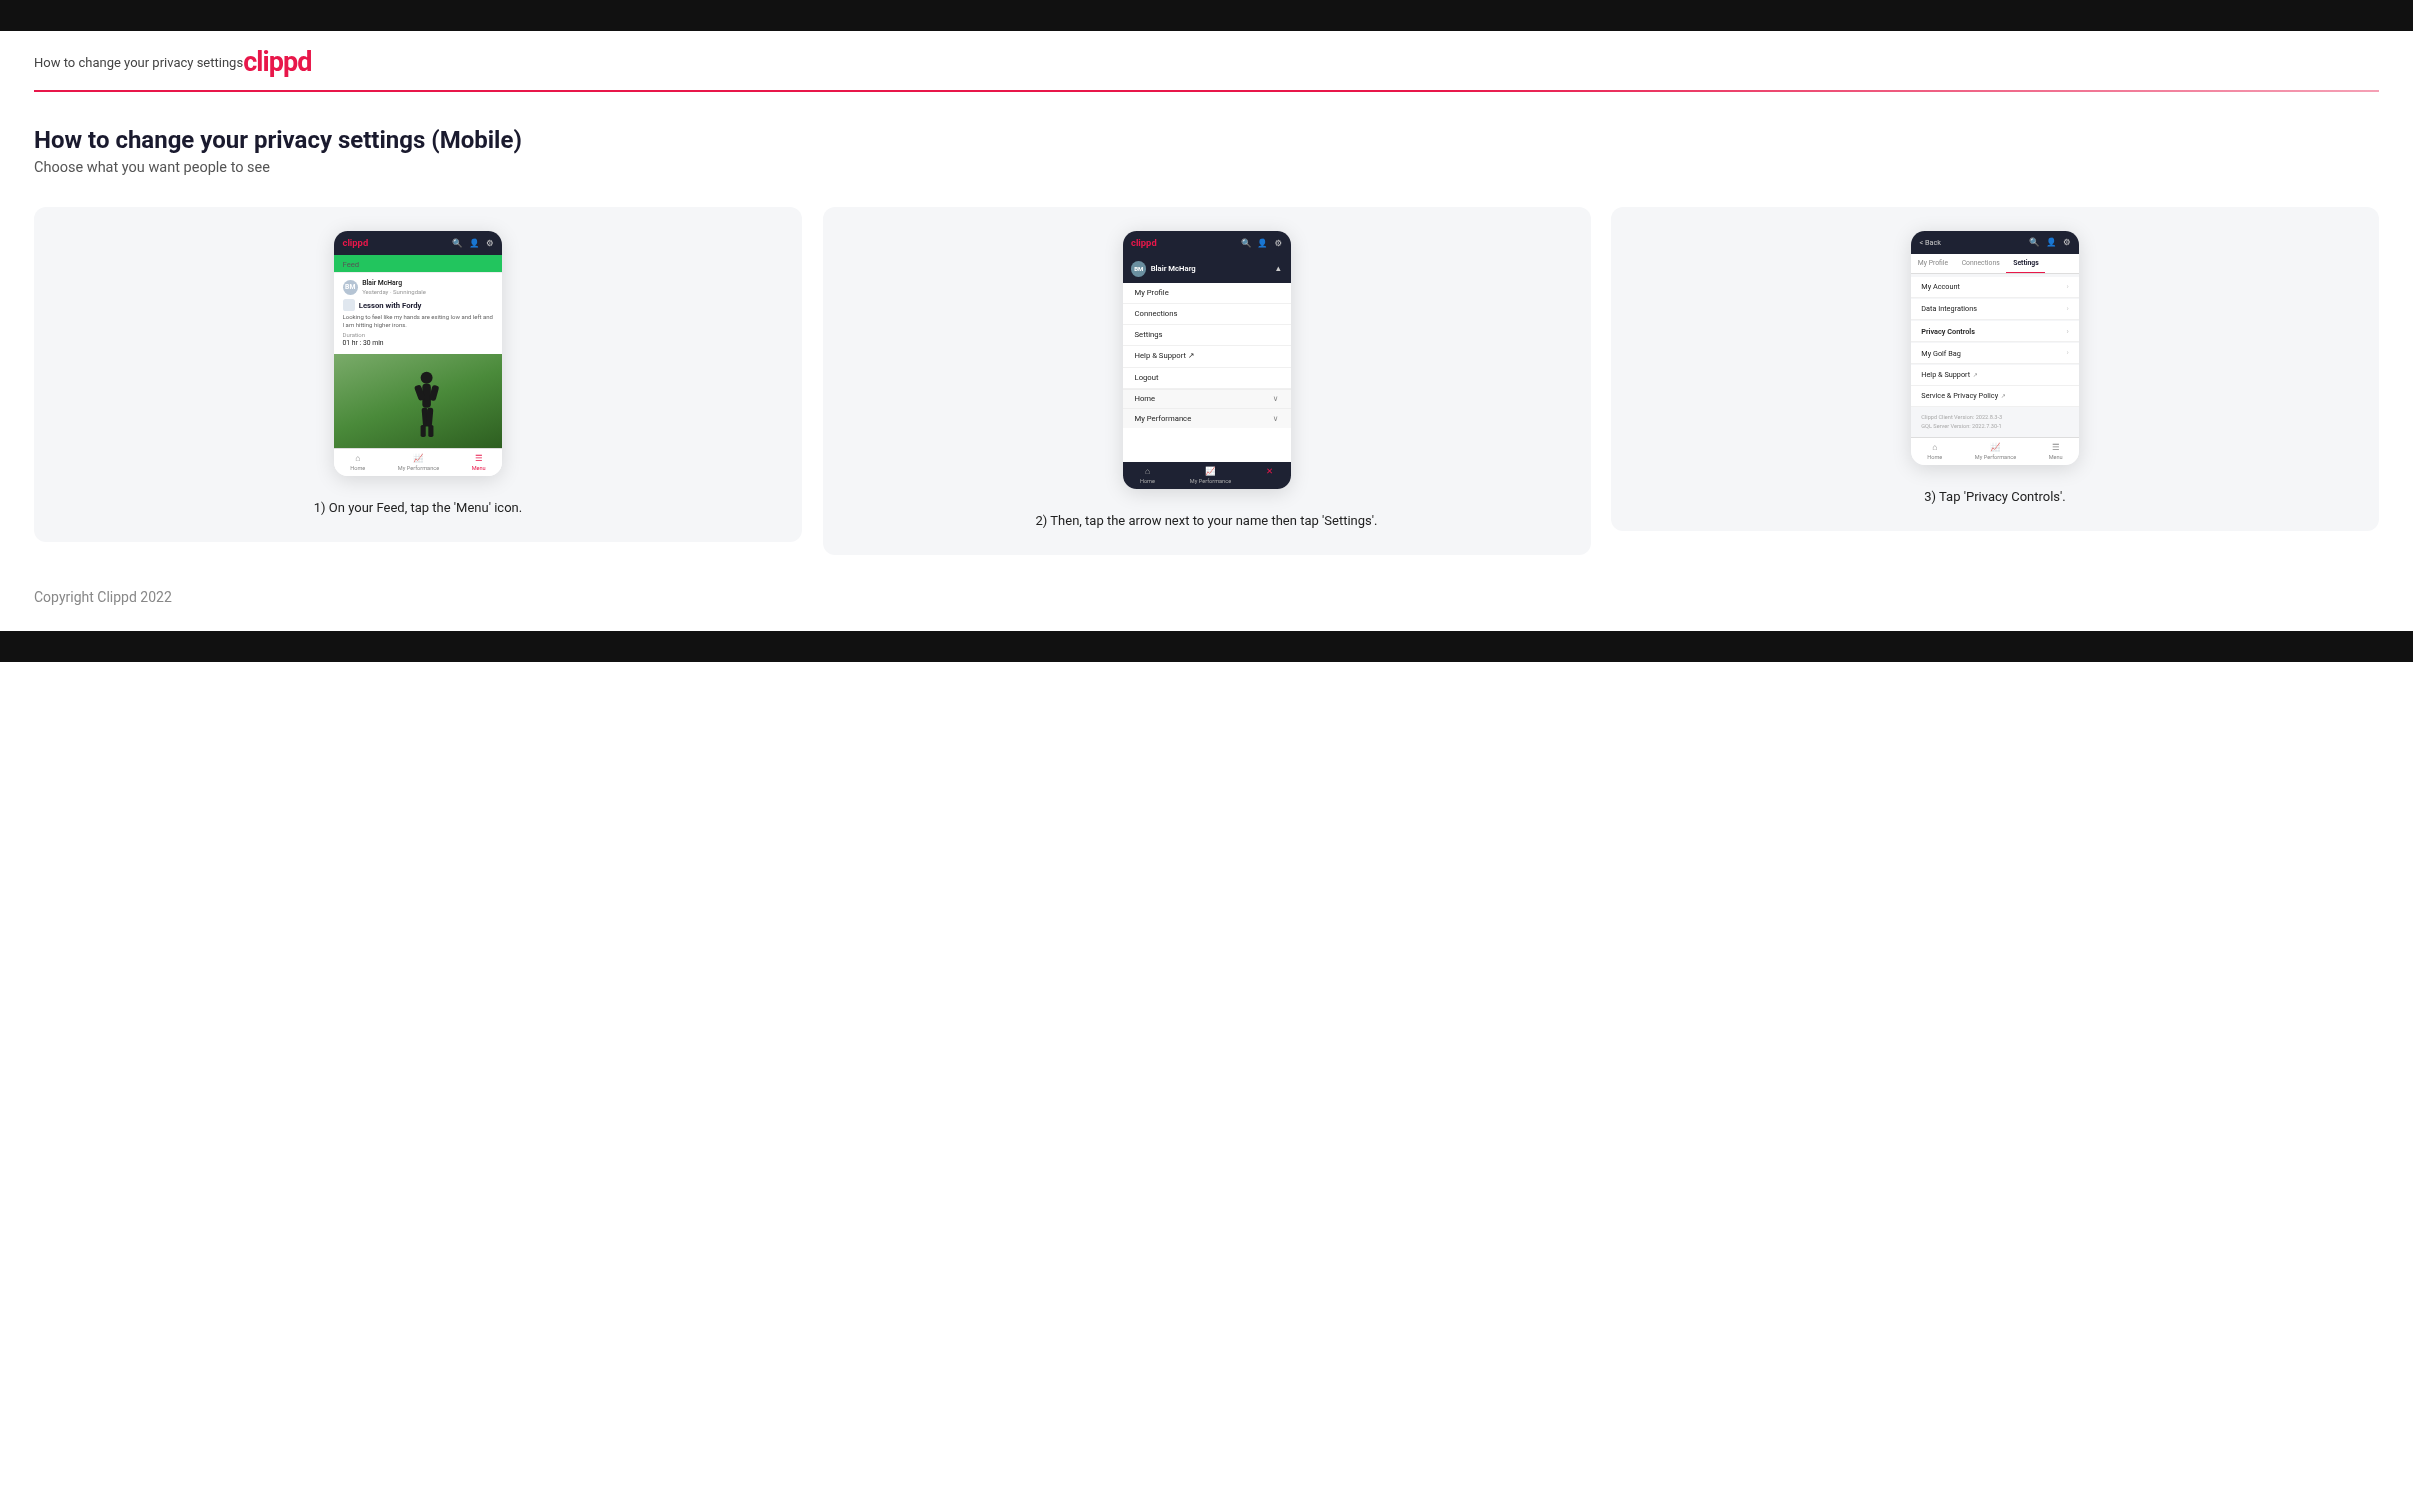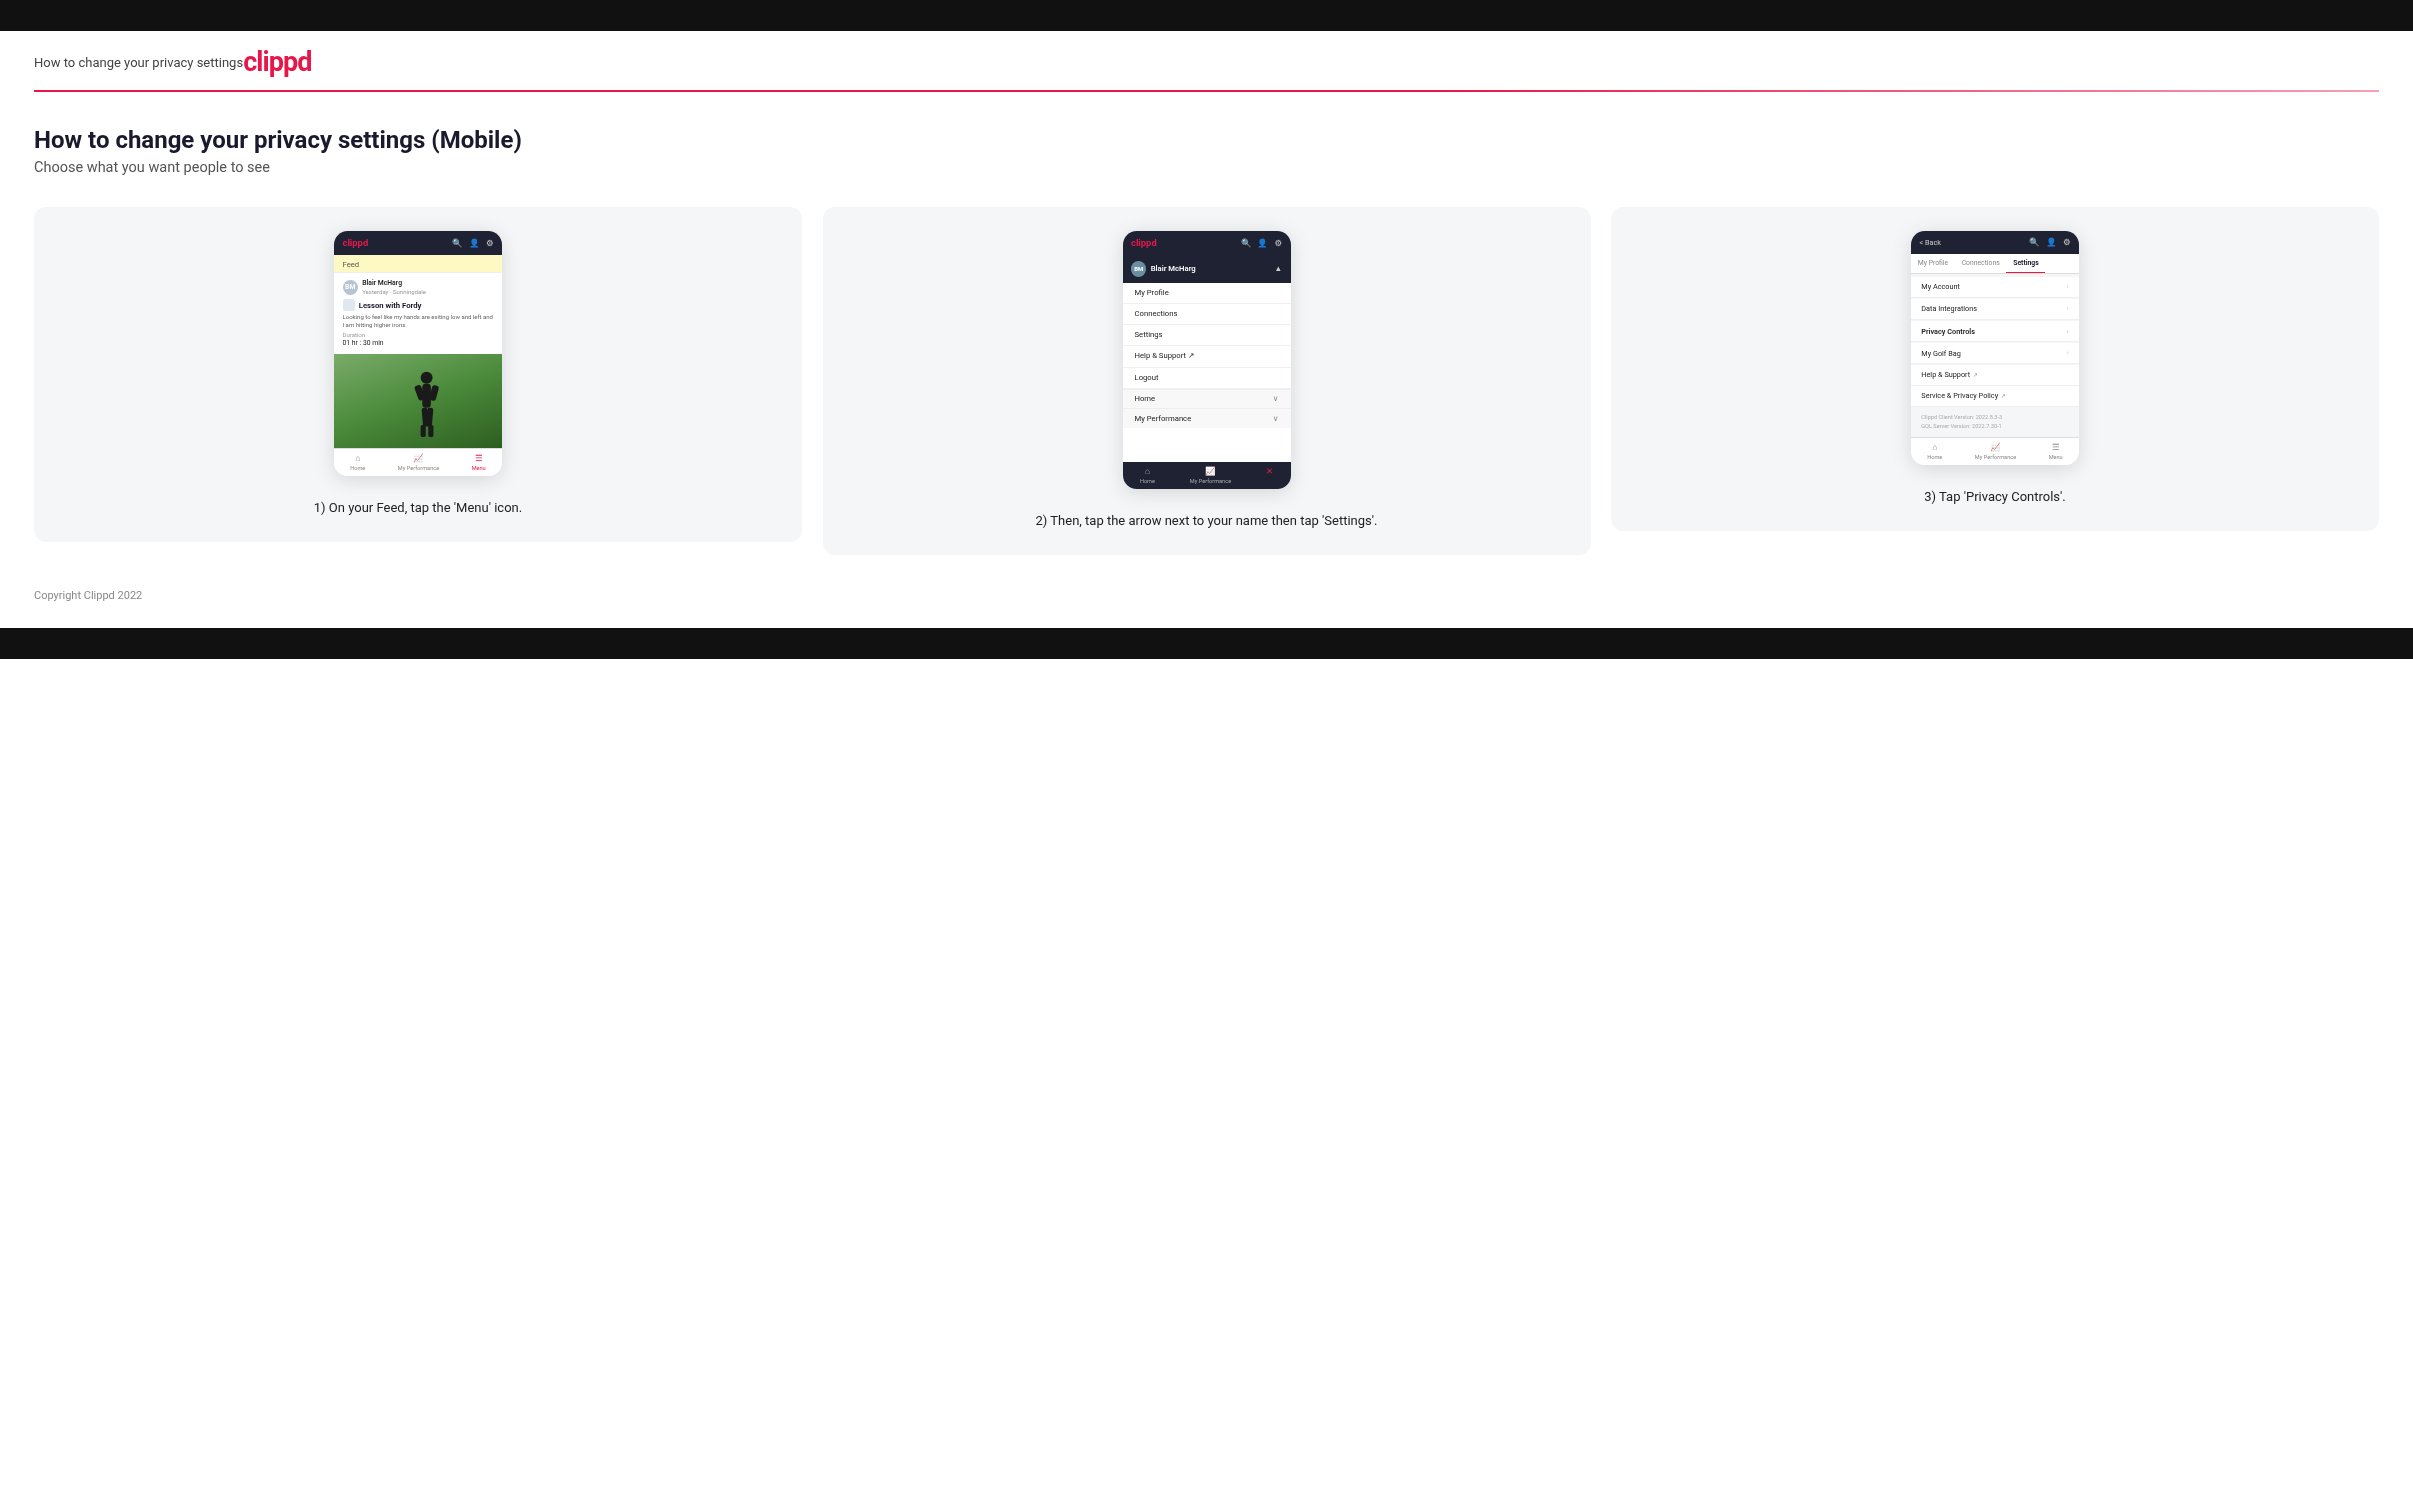--- a/index.html
+++ b/index.html
@@ -108,21 +108,21 @@
       color: #ccc;
       font-size: 8.5px;
     }
 
     
     .phone-feed-label {
       padding: 4.3px 8.5px 2.6px 8.5px;
       font-size: 7.7px;
       color: #555;
       border-bottom: 0.9px solid #eee;
-      background: #fef9c3;
+      background: #22c55e;
     }
 
     
     .phone-feed-post {
       padding: 6px 8.5px;
       background: #fff;
     }
     .feed-user-row {
       display: flex;
       align-items: center;
@@ -384,21 +384,21 @@
       font-size: 13px;
       color: #222;
       text-align: center;
       line-height: 1.5;
       margin-top: 3.4px;
     }
 
     
     .footer {
       padding: 17px 38px 26px 34px;
-      font-size: 11px;
+      font-size: 14px;
       color: #888;
     }
 
     
     .bottom-bar {
       background: #111;
       height: 31px;
       width: 100%;
     }
 

